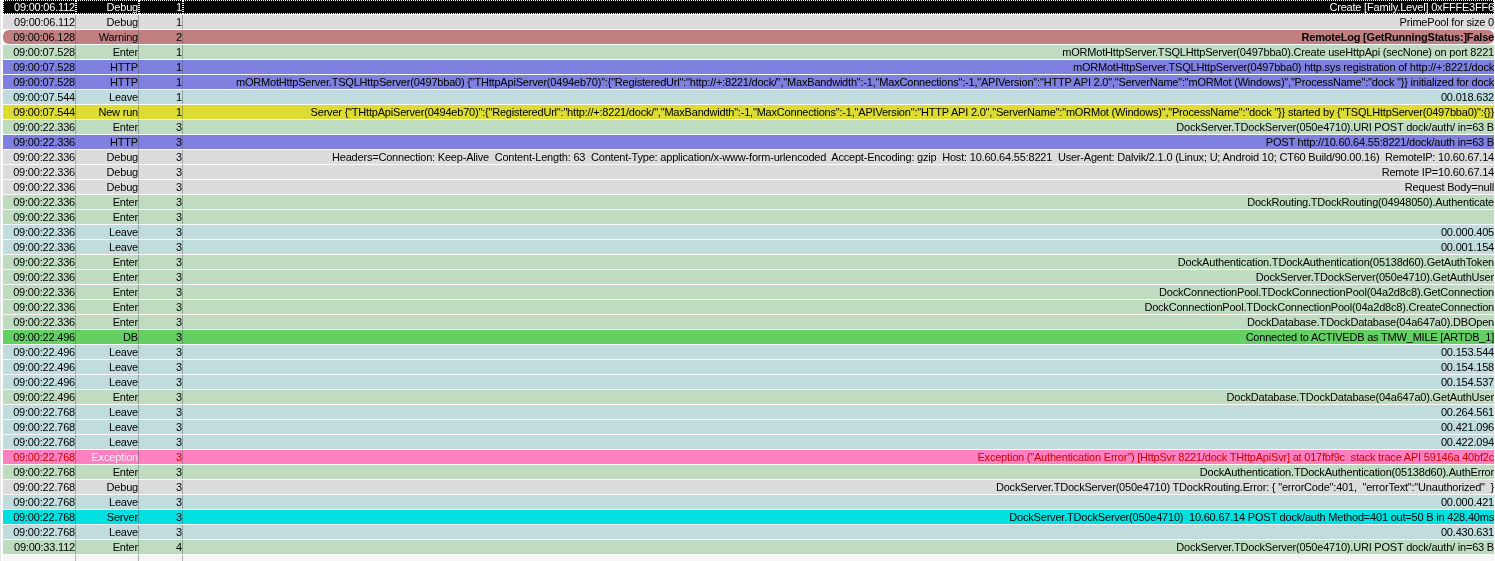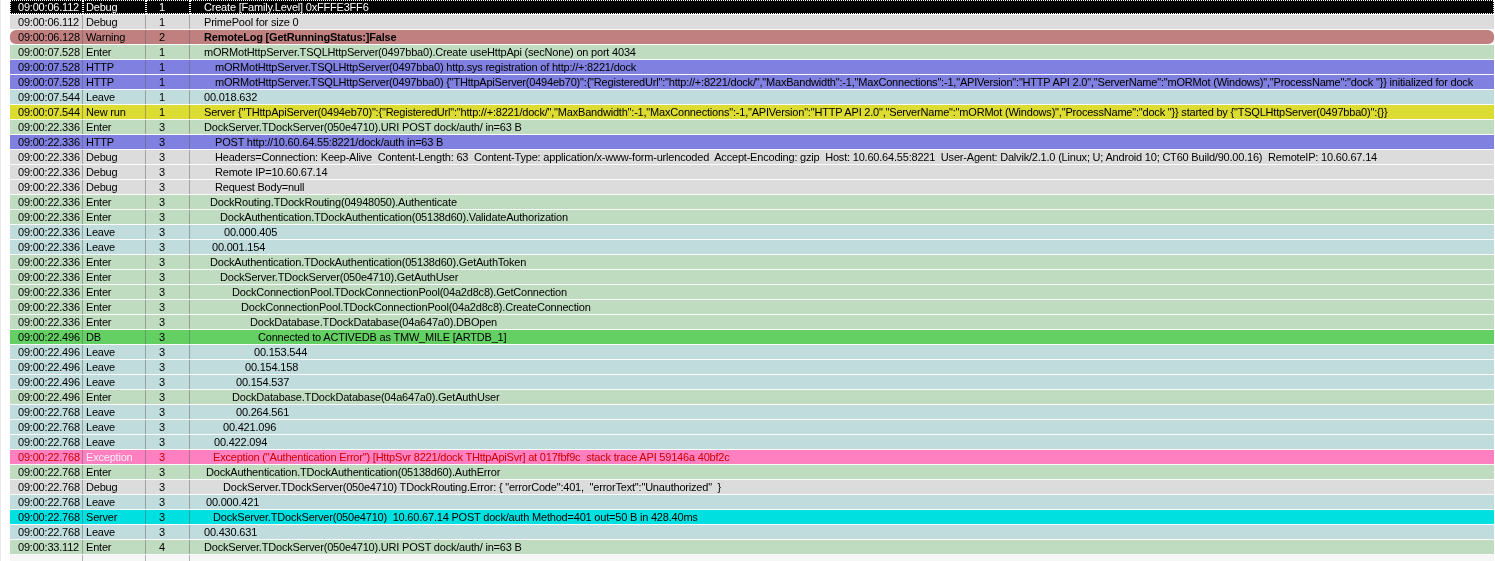--- a/index.html
+++ b/index.html
@@ -2,26 +2,27 @@
 <html><head>
 <meta charset="utf-8">
 <style>
   * { margin:0; padding:0; box-sizing:border-box; }
   html,body { background:#ffffff; }
   .log-viewer{
     position:relative;
     width:1495px; height:561px;
     background:#ffffff;
     border-left:1px solid #e8e8e8;
-    padding-left:9px; padding-right:1px;
+    padding-left:2px; padding-right:1px;
     overflow:hidden;
     font-family:"Liberation Sans","DejaVu Sans",sans-serif;
     font-size:11px;
     letter-spacing:-0.2px;
     color:#000;
+    text-align:right;
   }
   .row{
     display:flex;
     height:15px;
     line-height:14px;
     border-bottom:1px solid #fbfbfb;
     background:#ffffff;
     overflow:hidden;
     cursor:default;
   }
@@ -76,21 +77,21 @@
       <div class="row ev-warning">
         <div class="c c-time">09:00:06.128</div>
         <div class="c c-event">Warning</div>
         <div class="c c-thread">2</div>
         <div class="c c-msg" style="padding-left: 14px; font-weight: bold;">RemoteLog [GetRunningStatus:]False</div>
       </div>
       <div class="row ev-enter">
         <div class="c c-time">09:00:07.528</div>
         <div class="c c-event">Enter</div>
         <div class="c c-thread">1</div>
-        <div class="c c-msg" style="padding-left: 14px;">mORMotHttpServer.TSQLHttpServer(0497bba0).Create useHttpApi (secNone) on port 4034</div>
+        <div class="c c-msg" style="padding-left: 14px;">mORMotHttpServer.TSQLHttpServer(0497bba0).Create useHttpApi (secNone) on port 8221</div>
       </div>
       <div class="row ev-http">
         <div class="c c-time">09:00:07.528</div>
         <div class="c c-event">HTTP</div>
         <div class="c c-thread">1</div>
         <div class="c c-msg" style="padding-left: 25px;">mORMotHttpServer.TSQLHttpServer(0497bba0) http.sys registration of http://+:8221/dock</div>
       </div>
       <div class="row ev-http">
         <div class="c c-time">09:00:07.528</div>
         <div class="c c-event">HTTP</div>
@@ -142,21 +143,20 @@
       <div class="row ev-enter">
         <div class="c c-time">09:00:22.336</div>
         <div class="c c-event">Enter</div>
         <div class="c c-thread">3</div>
         <div class="c c-msg" style="padding-left: 20px;">DockRouting.TDockRouting(04948050).Authenticate</div>
       </div>
       <div class="row ev-enter">
         <div class="c c-time">09:00:22.336</div>
         <div class="c c-event">Enter</div>
         <div class="c c-thread">3</div>
-        <div class="c c-msg" style="padding-left: 30px;">DockAuthentication.TDockAuthentication(05138d60).ValidateAuthorization</div>
       </div>
       <div class="row ev-leave">
         <div class="c c-time">09:00:22.336</div>
         <div class="c c-event">Leave</div>
         <div class="c c-thread">3</div>
         <div class="c c-msg" style="padding-left: 34px;">00.000.405</div>
       </div>
       <div class="row ev-leave">
         <div class="c c-time">09:00:22.336</div>
         <div class="c c-event">Leave</div>

